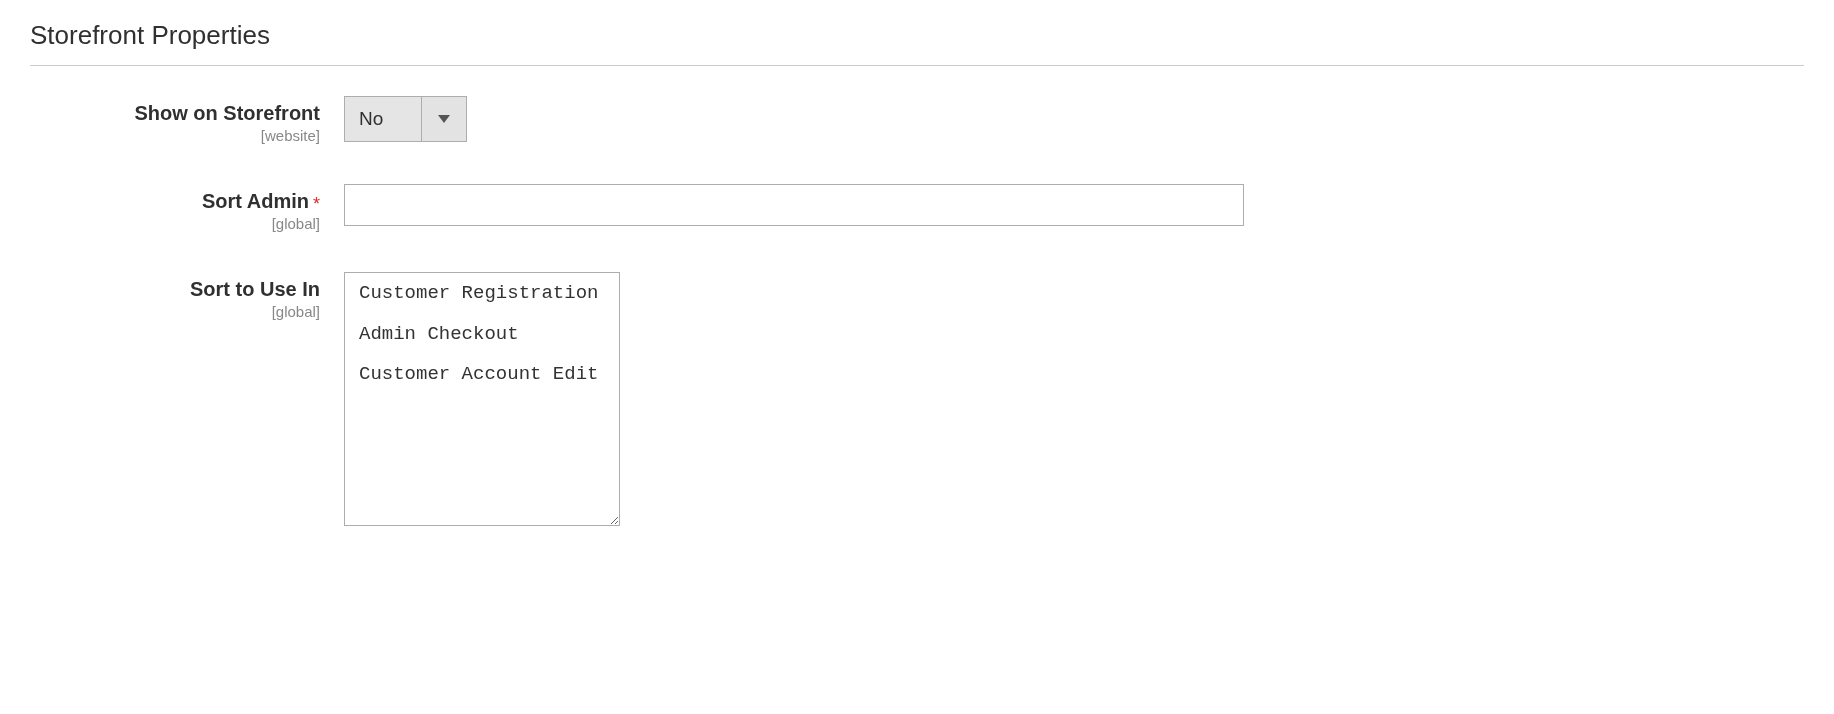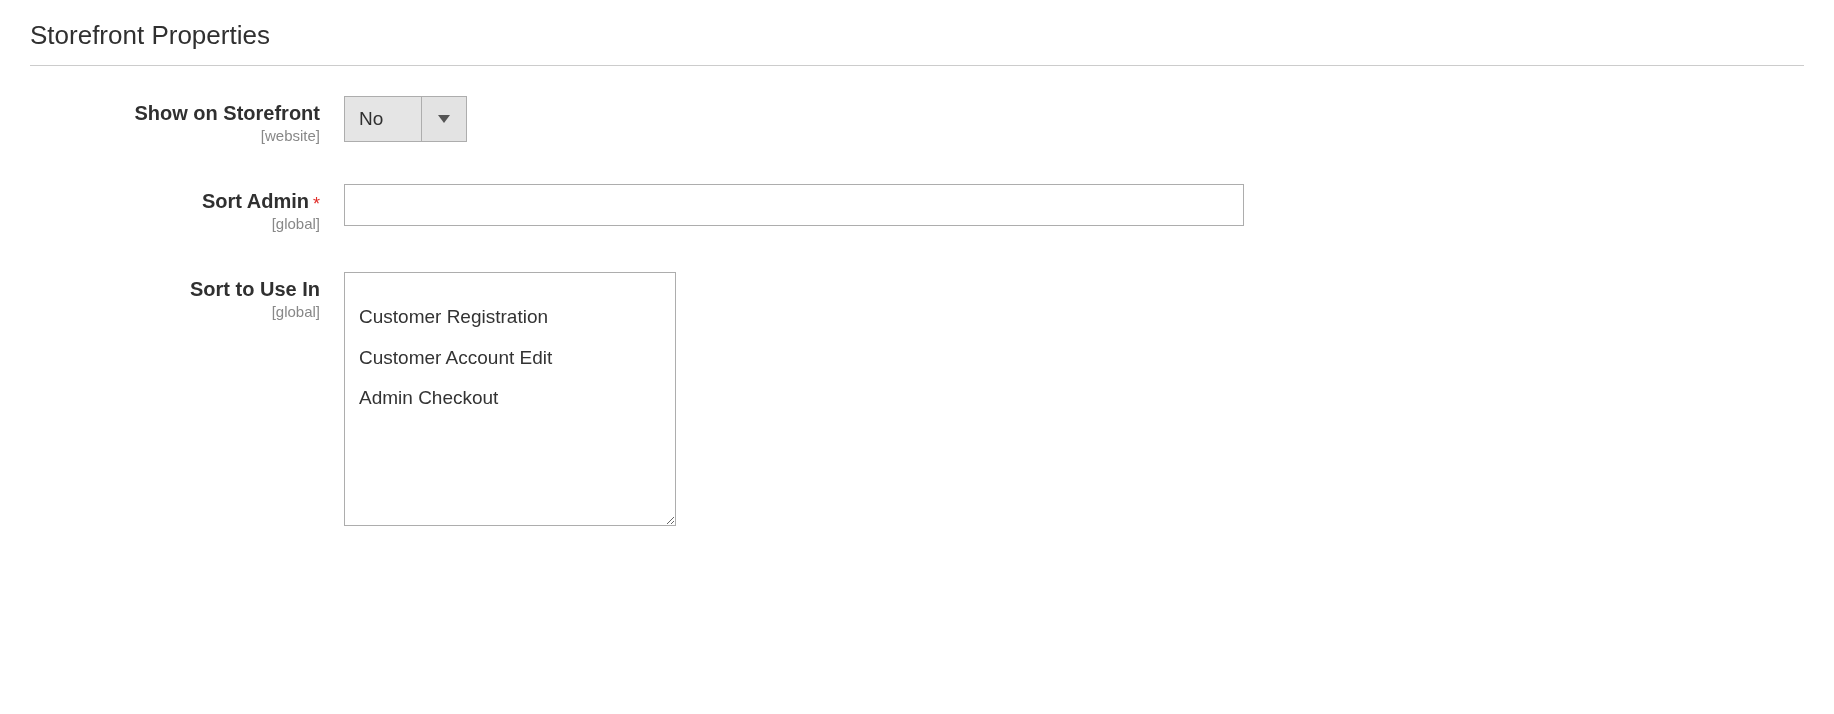--- a/index.html
+++ b/index.html
@@ -106,29 +106,30 @@
     font-size: 18px;
     color: #303030;
     padding: 0 12px;
     box-sizing: border-box;
     outline: none;
     background: #ffffff;
   }
 
   
   .multiselect {
-    width: 332px;
+    width: 276px;
     height: 254px;
     border: 1px solid #adadad;
     background: #ffffff;
-    padding: 24px 0 0 0;
+    padding: 0 0 0 0;
     box-sizing: border-box;
     overflow: auto;
     resize: both;
     position: relative;
+    font-family: Liberation Mono, monospace;
   }
   .ms-option {
     font-size: 19px;
     color: #333333;
     padding: 8px 14px;
     cursor: pointer;
     user-select: none;
     line-height: 1.3;
   }
 
@@ -170,19 +171,19 @@
   </div>
 
   <div class="field-row">
     <div class="label-col">
       <span class="label-main">Sort to Use In</span>
       <span class="label-scope">[global]</span>
     </div>
     <div class="ctrl-col">
       <div class="multiselect">
         <div class="ms-option">Customer Registration</div>
+        <div class="ms-option">Admin Checkout</div>
         <div class="ms-option">Customer Account Edit</div>
-        <div class="ms-option">Admin Checkout</div>
       </div>
     </div>
   </div>
 
 </div>
 
 </body></html>

